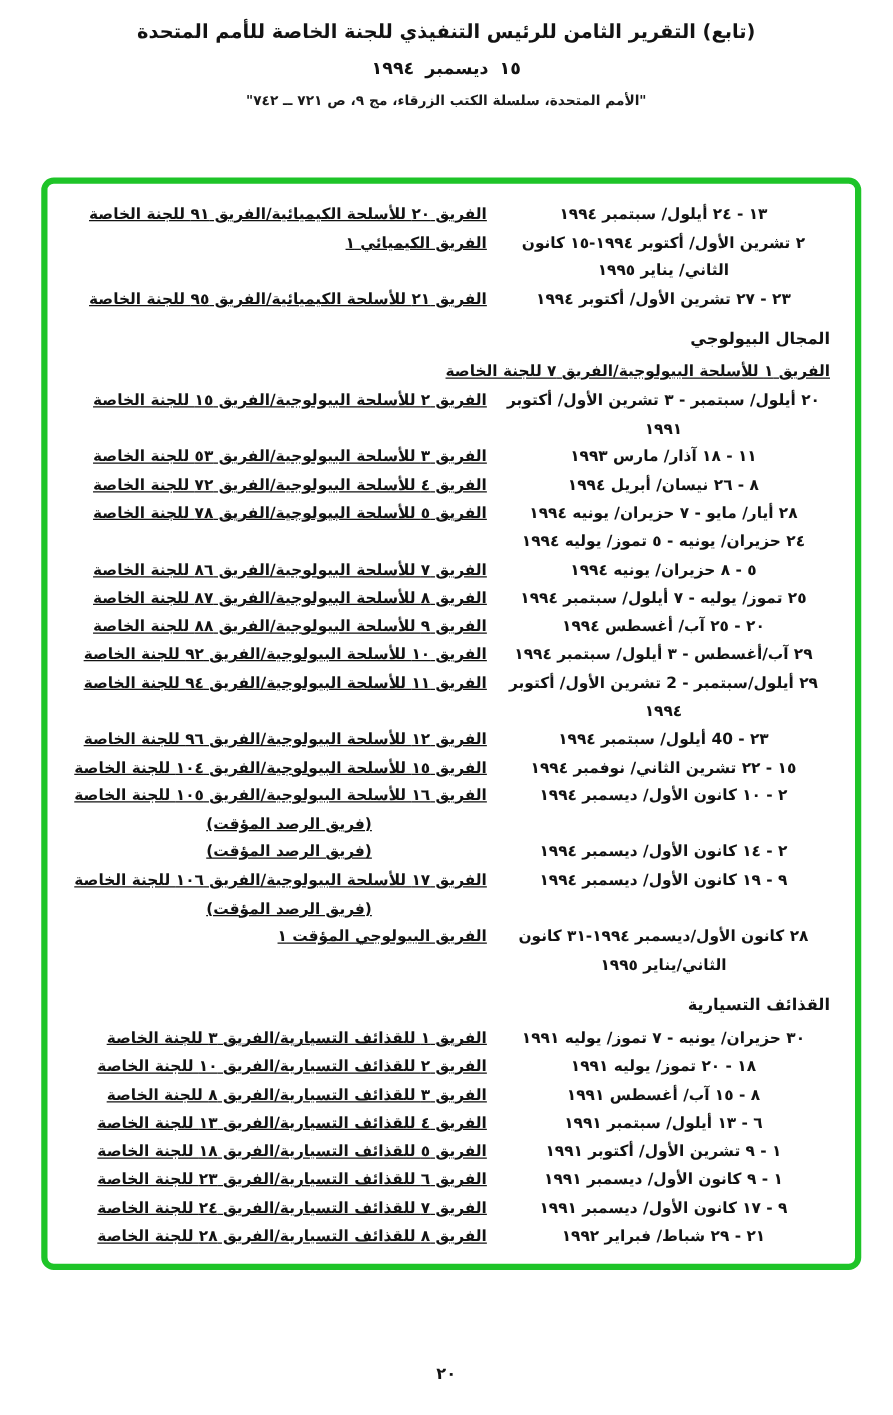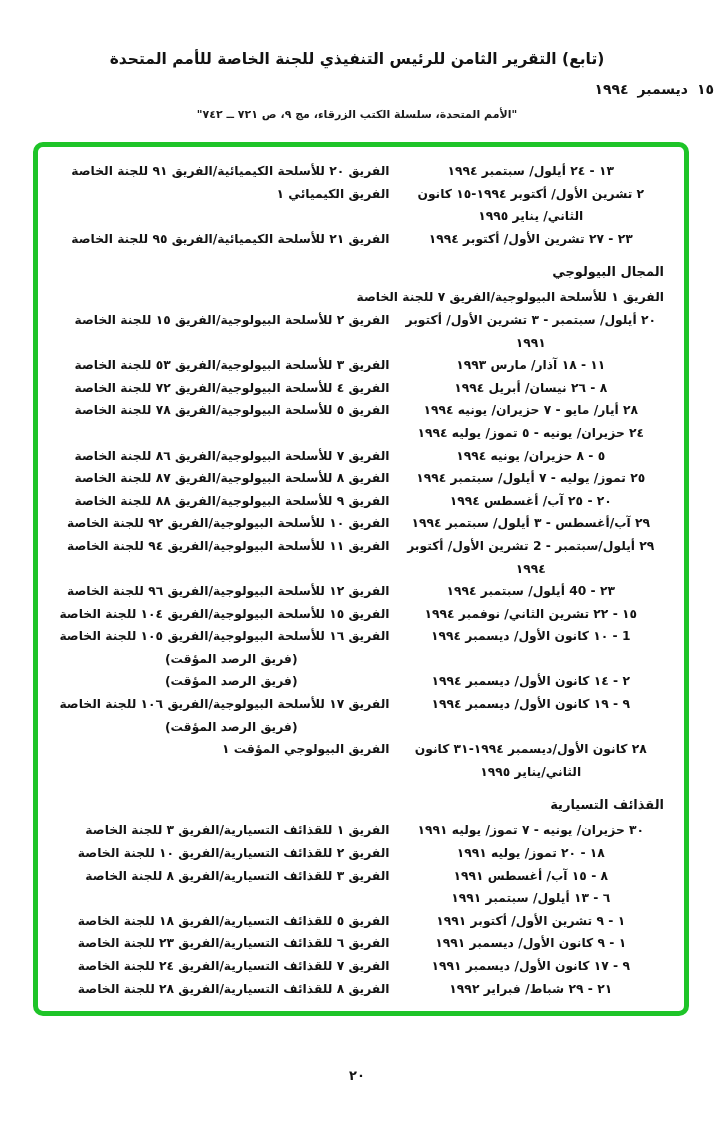--- a/index.html
+++ b/index.html
@@ -5,23 +5,23 @@
   html,body{margin:0;padding:0;background:#ffffff;}
   .page{
     position:relative;
     width:714px;height:1132px;
     background:#ffffff;
     font-family:"DejaVu Sans", sans-serif;
     direction:rtl;
     color:#131313;
     overflow:hidden;
   }
-  .hdr{padding-top:50px;text-align:center;}
+  .hdr{padding-top:16px;text-align:center;}
   .hdr-title{font-size:15.5px;font-weight:bold;letter-spacing:.2px;}
-  .hdr-date{font-size:14px;font-weight:bold;margin-top:13px;word-spacing:4px;text-align:right;}
+  .hdr-date{font-size:14px;font-weight:bold;margin-top:13px;word-spacing:4px;}
   .hdr-source{font-size:11px;font-weight:bold;margin-top:11px;color:#1a1a1a;}
   .green-box{
     position:absolute;
     left:33px;top:142px;
     width:656px;height:874px;
     box-sizing:border-box;
     border:5px solid #1ec428;
     border-radius:10px;
     padding:13px 20px 10px 16px;
     overflow:hidden;
@@ -34,25 +34,25 @@
   .section:first-child .section-title{margin-top:0;}
   .row{
     display:flex;
     align-items:flex-start;
     font-size:12.3px;
     font-weight:bold;
     line-height:22.6px;
   }
   .cell{box-sizing:border-box;}
   .cell.date{width:45%;padding-left:8px;text-align:center;}
-  .cell.team{width:55%;}
+  .cell.team{width:55%;text-decoration:underline;}
   .note{padding-right:92px;}
   .page-num{
     position:absolute;
-    top:1068px;left:0;
+    top:1092px;left:0;
     width:100%;
     text-align:center;
     font-size:13px;font-weight:bold;
   }
 </style>
 </head>
 <body>
 
 <div class="page">
 
@@ -154,21 +154,21 @@
               <div>الفريق ١٢ للأسلحة البيولوجية/الفريق ٩٦ للجنة الخاصة</div>
             </div>
           </div>
           <div class="row">
             <div class="cell date">١٥ - ٢٢ تشرين الثاني/ نوفمبر ١٩٩٤</div>
             <div class="cell team">
               <div>الفريق ١٥ للأسلحة البيولوجية/الفريق ١٠٤ للجنة الخاصة</div>
             </div>
           </div>
           <div class="row">
-            <div class="cell date">1 - ١٠ كانون الأول/ ديسمبر ١٩٩٤</div>
+            <div class="cell date">٢ - ١٠ كانون الأول/ ديسمبر ١٩٩٤</div>
             <div class="cell team">
               <div>الفريق ١٦ للأسلحة البيولوجية/الفريق ١٠٥ للجنة الخاصة</div>
               <div class="note">(فريق الرصد المؤقت)</div>
             </div>
           </div>
           <div class="row">
             <div class="cell date">٢ - ١٤ كانون الأول/ ديسمبر ١٩٩٤</div>
             <div class="cell team">
               <div class="note">(فريق الرصد المؤقت)</div>
             </div>
@@ -202,20 +202,23 @@
             </div>
           </div>
           <div class="row">
             <div class="cell date">٨ - ١٥ آب/ أغسطس ١٩٩١</div>
             <div class="cell team">
               <div>الفريق ٣ للقذائف التسيارية/الفريق ٨ للجنة الخاصة</div>
             </div>
           </div>
           <div class="row">
             <div class="cell date">٦ - ١٣ أيلول/ سبتمبر ١٩٩١</div>
+            <div class="cell team">
+              <div>الفريق ٤ للقذائف التسيارية/الفريق ١٣ للجنة الخاصة</div>
+            </div>
           </div>
           <div class="row">
             <div class="cell date">١ - ٩ تشرين الأول/ أكتوبر ١٩٩١</div>
             <div class="cell team">
               <div>الفريق ٥ للقذائف التسيارية/الفريق ١٨ للجنة الخاصة</div>
             </div>
           </div>
           <div class="row">
             <div class="cell date">١ - ٩ كانون الأول/ ديسمبر ١٩٩١</div>
             <div class="cell team">

